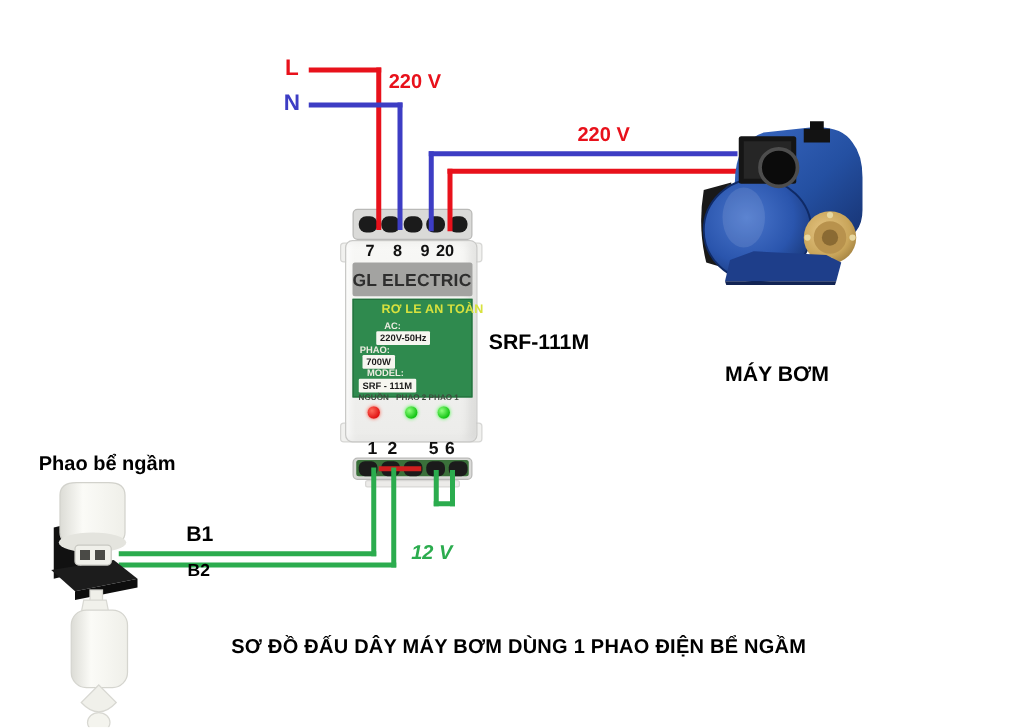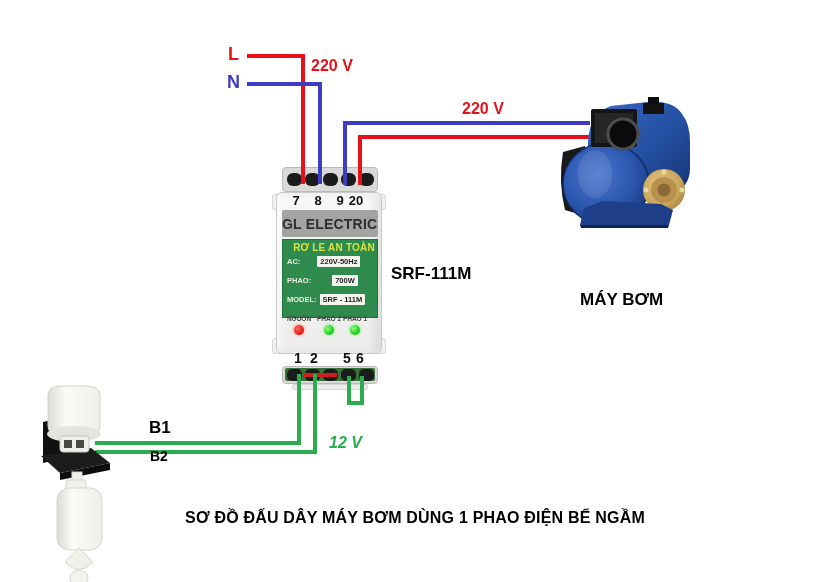--- a/index.html
+++ b/index.html
@@ -27,23 +27,23 @@
     border:1px solid #b9b9b7;border-radius:4px;box-sizing:border-box;}
   .slot{position:absolute;width:15px;height:13px;background:#1b1b1b;border-radius:6px;}
   .slot.small{height:12px;border-radius:5px;}
   .tnum{position:absolute;width:16px;text-align:center;font-size:13px;font-weight:600;color:#101010;}
   .bnum{position:absolute;width:16px;text-align:center;font-size:14px;font-weight:bold;color:#101010;}
   .brand-plate{position:absolute;left:282px;top:210px;width:96px;height:27px;background:#a3a3a1;
     border-radius:2px;display:flex;align-items:center;justify-content:flex-start;
     font-size:14px;font-weight:bold;color:#2e2e2e;letter-spacing:.2px;}
   .green-panel{position:absolute;left:282px;top:239px;width:96px;height:79px;
     background:#2f8a4e;border:1px solid #23703c;box-sizing:border-box;}
-  .panel-title{position:absolute;left:4px;top:2px;width:100%;text-align:center;
+  .panel-title{position:absolute;left:16px;top:2px;width:100%;text-align:center;
     font-size:10px;font-weight:bold;color:#d8e23e;letter-spacing:.2px;}
-  .spec-row{position:absolute;display:flex;align-items:center;}
+  .spec-row{position:absolute;display:flex;align-items:center;flex-direction:column;}
   .spec-label{font-size:7.5px;font-weight:bold;color:#ecece0;margin-right:3px;}
   .spec-value{background:#f6f6f0;color:#1c1c1c;font-size:7.5px;font-weight:bold;
     padding:1px 3px;border-radius:1px;line-height:9px;}
   .led-group{position:absolute;width:32px;top:315px;text-align:center;}
   .led-label{font-size:6.5px;font-weight:bold;color:#3d4a3d;white-space:nowrap;}
   .led-dot{width:10px;height:10px;border-radius:50%;margin:3px auto 0;}
   .led-dot.red{background:radial-gradient(circle at 35% 35%,#ff6a5a,#e01212 70%);box-shadow:0 0 3px #ff5340;}
   .led-dot.green{background:radial-gradient(circle at 35% 35%,#8dff7c,#12c412 70%);box-shadow:0 0 3px #3bff3b;}
   .din-tab{position:absolute;left:292px;top:384px;width:76px;height:6px;background:#ecebe9;
     border:1px solid #d8d7d5;border-radius:2px;box-sizing:border-box;}
@@ -78,21 +78,21 @@
     </div>
 
     <div class="green-panel">
       <div class="panel-title">RƠ LE AN TOÀN</div>
       <div class="spec-row" style="left:4px;top:16px;">
         <span class="spec-label">AC:</span>
         <span class="spec-value" style="margin-left:14px;">220V-50Hz</span>
       </div>
       <div class="spec-row" style="left:4px;top:35px;">
         <span class="spec-label">PHAO:</span>
-        <span class="spec-value" style="margin-left:18px;">700W</span>
+        <span class="spec-value" style="margin-left:3px;">700W</span>
       </div>
       <div class="spec-row" style="left:4px;top:54px;">
         <span class="spec-label">MODEL:</span>
         <span class="spec-value">SRF - 111M</span>
       </div>
     </div>
 
     <div class="led-group" style="left:283px;">
       <div class="led-label">NGUỒN</div>
       <div class="led-dot red"></div>
@@ -138,20 +138,21 @@
   <div class="wire green" style="left:347px;top:376px;width:4px;height:29px;"></div>
   <div class="wire green" style="left:347px;top:401px;width:17px;height:4px;"></div>
   <div class="wire green" style="left:360px;top:376px;width:4px;height:29px;"></div>
 
   <span class="lbl red" style="left:228px;top:44px;font-size:18px;">L</span>
   <span class="lbl blue" style="left:227px;top:72px;font-size:18px;">N</span>
   <span class="lbl red" style="left:311px;top:57px;font-size:16px;">220 V</span>
   <span class="lbl red" style="left:462px;top:100px;font-size:16px;">220 V</span>
   <span class="lbl" style="left:391px;top:264px;font-size:17px;">SRF-111M</span>
   <span class="lbl" style="left:580px;top:242px;font-size:17px;margin-top:48px;">MÁY BƠM</span>
+  <span class="lbl" style="left:31px;top:363px;font-size:16px;">Phao bể ngầm</span>
   <span class="lbl" style="left:149px;top:418px;font-size:17px;">B1</span>
   <span class="lbl" style="left:150px;top:448px;font-size:14px;">B2</span>
   <span class="lbl green" style="left:329px;top:434px;font-size:16px;font-style:italic;">12 V</span>
   <div class="caption">SƠ ĐỒ ĐẤU DÂY MÁY BƠM DÙNG 1 PHAO ĐIỆN BỂ NGẦM</div>
 
   <svg class="abs" style="left:551px;top:94px;" width="142" height="142" viewBox="0 0 142 142">
     <defs>
       <linearGradient id="gCase" x1="0" y1="0" x2="1" y2="1">
         <stop offset="0" stop-color="#3a68c2"></stop>
           <stop offset=".55" stop-color="#2450a2"></stop>

